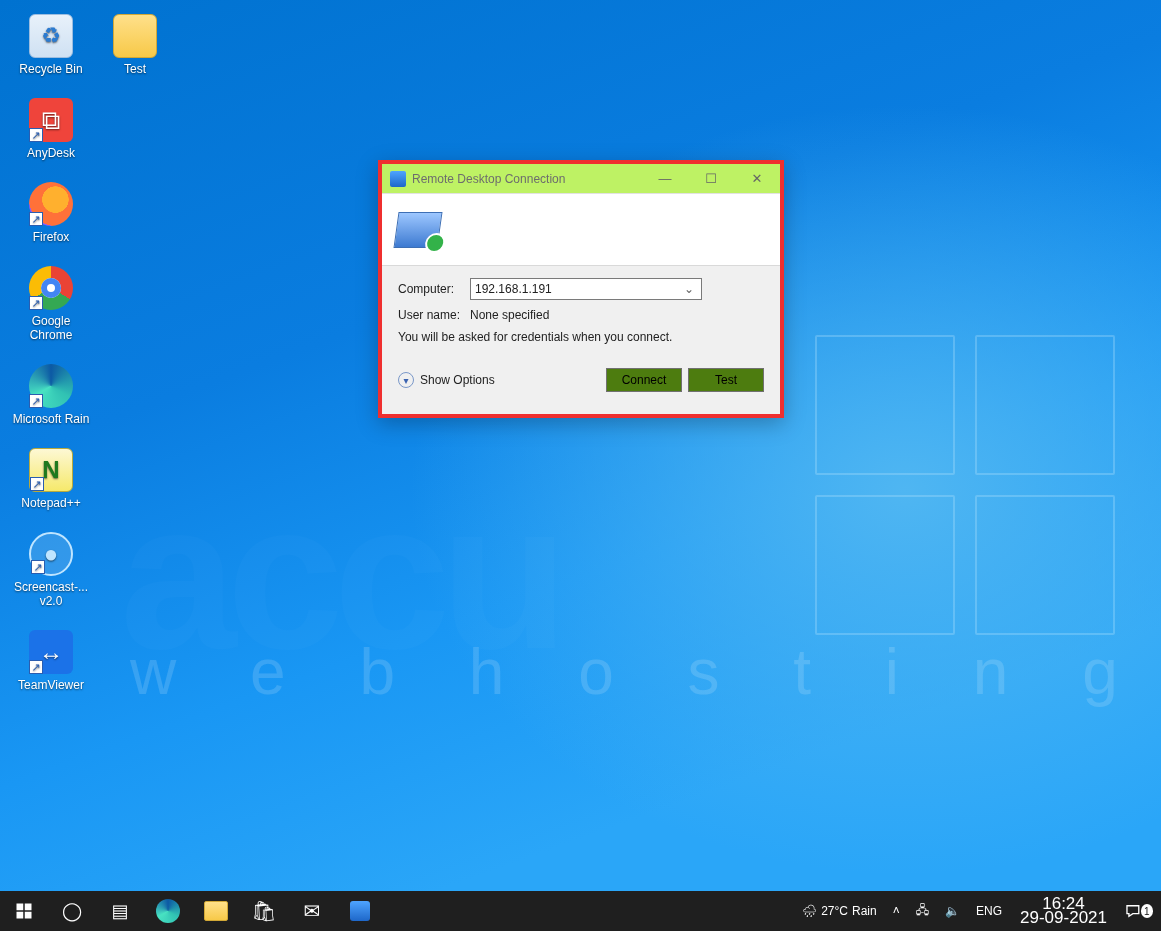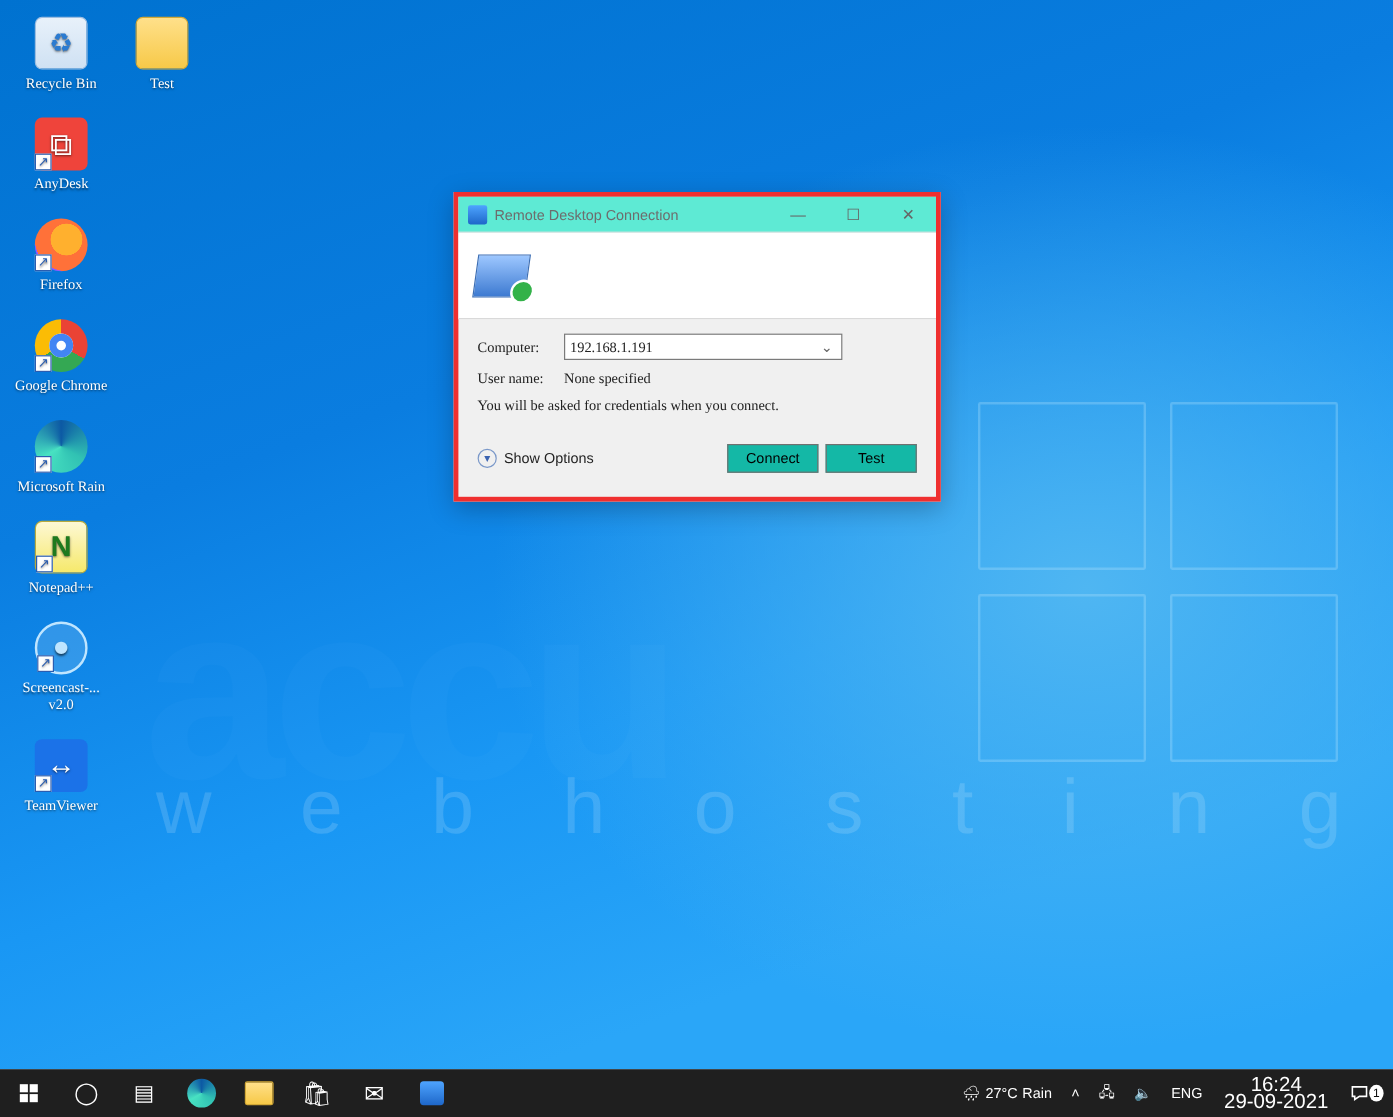--- a/index.html
+++ b/index.html
@@ -31,21 +31,21 @@
   
   .icons { position:absolute; left:12px; top:14px; width:120px; }
   .dicon { width:78px; text-align:center; color:#fff; font-size:12px;
            text-shadow:0 1px 2px rgba(0,0,0,.6); margin-bottom:22px; cursor:pointer; }
   .dicon .pic { width:44px; height:44px; margin:0 auto 4px; border-radius:6px;
                 display:flex; align-items:center; justify-content:center;
                 font-size:24px; position:relative; }
   .dicon .shortcut { position:absolute; left:0; bottom:0; width:14px; height:14px;
                      background:#fff; border:1px solid #2a5db0; font-size:11px; color:#2a5db0;
                      line-height:12px; }
-  .lbl { line-height:14px;font-family:Liberation Serif, serif; }
+  .lbl { line-height:14px; }
   
   .dicon.test { position:absolute; left:96px; top:14px; }
 
   
   .pic.recycle { background:linear-gradient(#e8f1fa,#cfe1f3); border:1px solid #9cbde0; }
   .pic.recycle::after{content:"♻";color:#2b7bd1;font-size:22px;}
   .pic.folder { background:linear-gradient(#ffe08a,#f7c948); border:1px solid #d2a836; }
   .pic.anydesk{ background:#ef443b; }
   .pic.anydesk::after{content:"⧉";color:#fff;font-size:26px;}
   .pic.firefox{ background:radial-gradient(circle at 60% 40%, #ffb02e 0 35%, #ff7139 36% 70%, #9059ff 71% 100%); border-radius:50%; }
@@ -58,53 +58,53 @@
   .pic.npp { background:linear-gradient(#fdf8d4,#f6e96b); border:1px solid #b7aa3e; }
   .pic.npp::after{content:"N";color:#1e7a1e;font-weight:bold;}
   .pic.scm { border:2px solid #bfe5ff; border-radius:50%; background:rgba(255,255,255,.15);}
   .pic.scm::after{content:"●";color:#bfe5ff;}
   .pic.tv  { background:#1b72e8; }
   .pic.tv::after{content:"↔";color:#fff;}
 
   
   .rdcwrap { position:absolute; left:378px; top:160px; width:406px; height:258px;
              border:4px solid #ef2f2f; background:#f0f0f0; box-shadow:0 6px 20px rgba(0,0,0,.25); }
-  .titlebar{ height:30px; background:#5eead4; border-bottom:1px solid #e2e2e2;
+  .titlebar{ height:30px; background:#bef264; border-bottom:1px solid #e2e2e2;
              display:flex; align-items:center; font-size:12px; color:#6d6d6d; }
   .titlebar .ticon{ width:16px; height:16px; margin:0 6px 0 8px;
                     background:linear-gradient(#4ea4ff,#1e67c9); border-radius:2px; }
   .titlebar .caption{ flex:1; }
   .tbtn{ width:46px; height:30px; display:flex; align-items:center; justify-content:center;
          color:#666; font-size:13px; cursor:pointer; }
 
   .banner{ height:72px; background:#fff; display:flex; align-items:center; gap:10px;
            border-bottom:1px solid #d9d9d9; padding-left:14px; }
   .banner-icon{ width:44px; height:36px; background:linear-gradient(#9dc7ff,#3d7ad1);
                 border:1px solid #3d6fb5; position:relative; transform:skewX(-8deg);}
   .banner-icon::after{content:"";position:absolute;right:-8px;bottom:-6px;width:16px;height:16px;
                 background:#33b249;border:2px solid #fff;border-radius:50%;}
   .banner h1{ font-size:17px; color:#0a3f9b; font-weight:400; }
   .banner h1 b{ font-size:22px; display:block; line-height:22px; }
 
-  .body{ padding:12px 16px 8px; font-size:12px; color:#222;font-family:Liberation Serif, serif; }
+  .body{ padding:12px 16px 8px; font-size:12px; color:#222; }
   .row{ display:flex; align-items:center; margin-bottom:8px; }
   .row .lab{ width:72px; }
   .combo{ flex:0 0 232px; height:22px; border:1px solid #7a7a7a; background:#fff;
           display:flex; align-items:center; padding:0 4px; font-size:12px; cursor:text; }
   .combo .val{ flex:1; }
   .combo .dd{ width:16px; height:100%; display:flex; align-items:center; justify-content:center;
               color:#666; cursor:pointer; }
   .hint{ margin:6px 0 16px; }
 
   .footer{ display:flex; align-items:center; padding:0 16px 12px; }
   .showopt{ display:flex; align-items:center; gap:6px; font-size:12px; cursor:pointer; color:#222; }
   .showopt .circ{ width:16px; height:16px; border:1px solid #7a98c9; border-radius:50%;
                   display:flex; align-items:center; justify-content:center; font-size:10px; color:#3b63b0;}
   .footer .spacer{ flex:1; }
-  .btn{ width:76px; height:24px; border:1px solid #707070; background:#14b8a6;
+  .btn{ width:76px; height:24px; border:1px solid #707070; background:#4d7c0f;
         font-size:12px; cursor:pointer; margin-left:6px; }
 
   
   .taskbar{ position:absolute; left:0; bottom:0; width:1161px; height:40px;
             background:#1f1f1f; display:flex; align-items:center; color:#fff; }
   .tb-btn{ width:48px; height:40px; display:flex; align-items:center; justify-content:center;
            cursor:pointer; font-size:18px; }
   .tb-btn.start svg{ width:18px; height:18px; }
   .tray{ margin-left:auto; display:flex; align-items:center; height:40px; }
   .tray .titem{ height:40px; display:flex; align-items:center; padding:0 8px;

